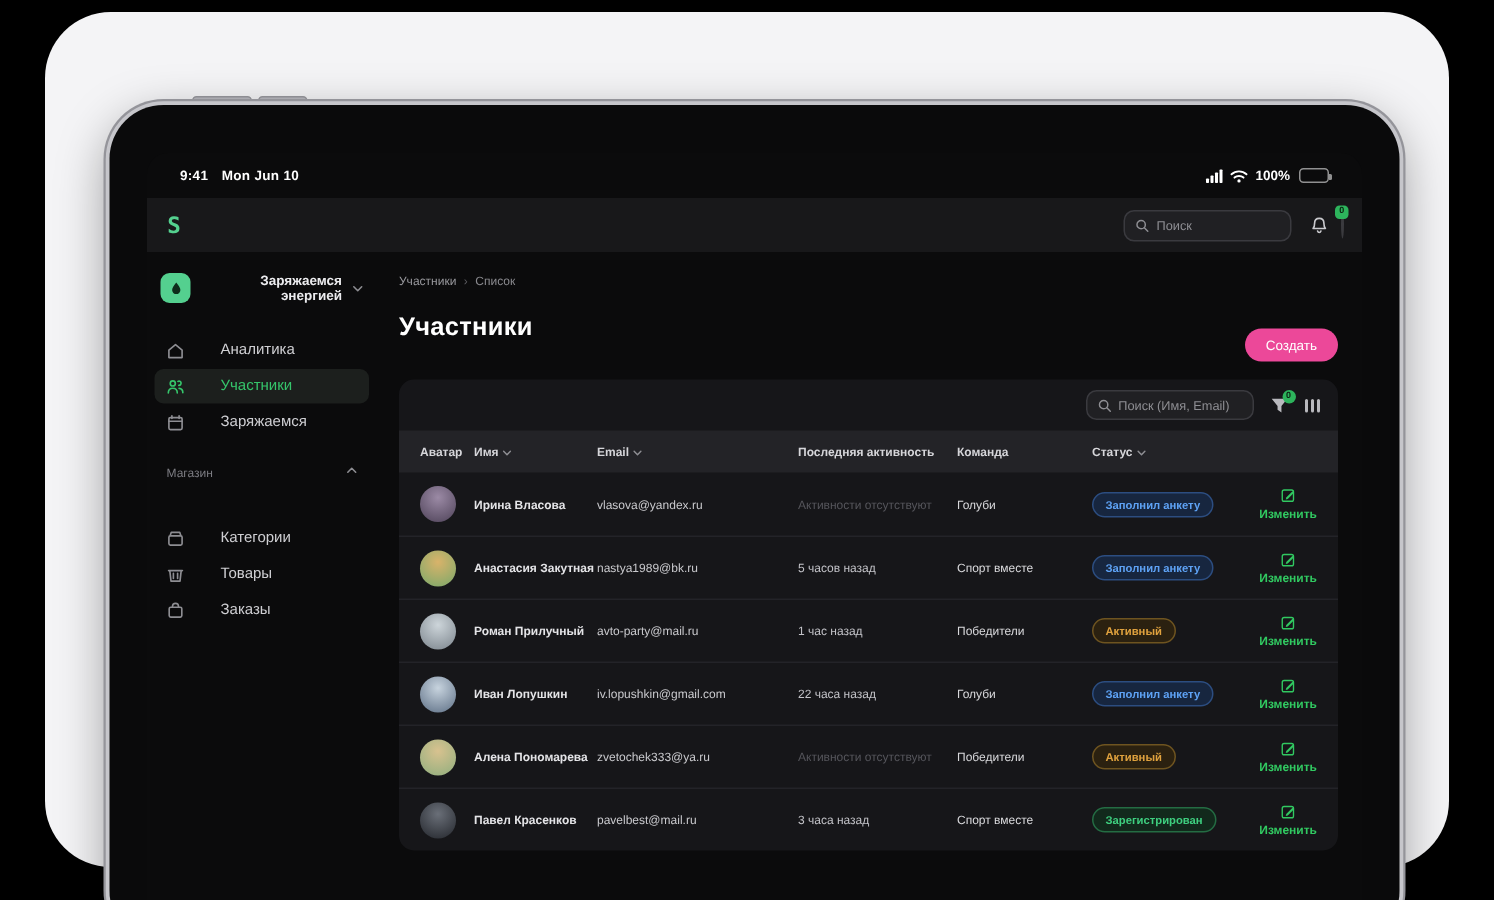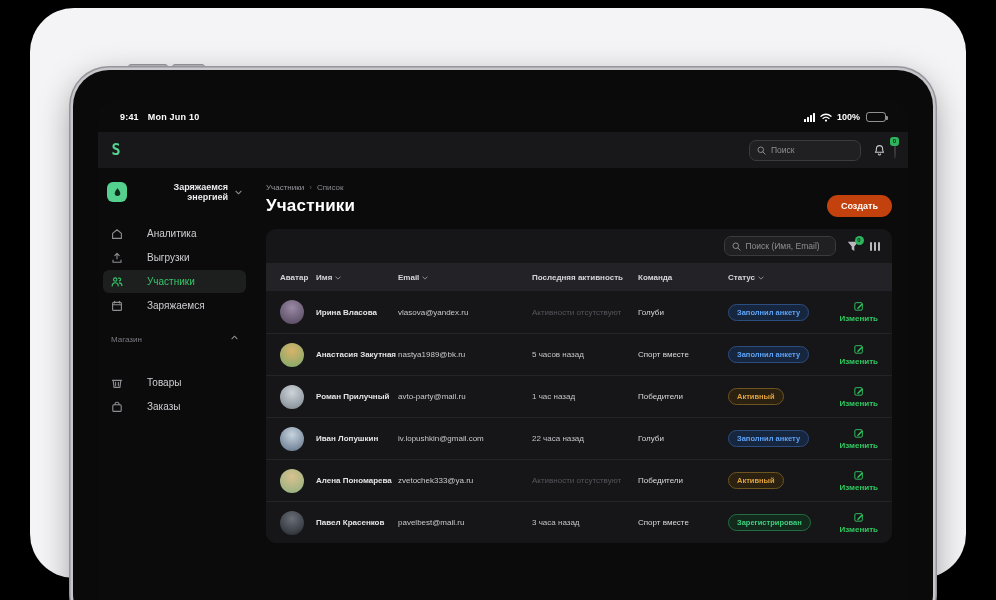--- a/index.html
+++ b/index.html
@@ -51,21 +51,21 @@
   .nav-item .icon { color:#8e8e93; }
   .nav-item.active { background:#1c1f1d; color:#35c56b; }
   .nav-item.active .icon { color:#35c56b; }
   .section-row { margin-top:18px; display:flex; align-items:flex-start; justify-content:space-between; padding:0 8px; height:20px; color:#7c7c82; font-size:8px; }
 
   .content { flex:1; padding:15px 16px 0 16px; min-width:0; }
   .breadcrumb { display:flex; align-items:center; gap:5px; font-size:8px; color:#98989d; }
   .crumb-sep { color:#5c5c61; font-size:8px; }
   .title-row { display:flex; align-items:center; justify-content:space-between; margin-top:3px; }
   .page-title { font-size:17px; font-weight:700; color:#fff; letter-spacing:.2px; }
-  .btn-create { background:#c2410c; color:#fff; font-size:9px; font-weight:700; border:none; border-radius:13px; padding:6px 14px; cursor:pointer; font-family:inherit; }
+  .btn-create { background:#ec4899; color:#fff; font-size:9px; font-weight:400; border:none; border-radius:13px; padding:6px 14px; cursor:pointer; font-family:inherit;margin-top:24px; }
 
   
   .card { margin-top:12px; background:#161619; border-radius:10px; overflow:hidden; }
   .toolbar { height:34px; display:flex; align-items:center; justify-content:flex-end; gap:11px; padding:0 12px; }
   .toolbar .searchbox { width:112px; height:20px; }
   .funnel-wrap { position:relative; display:flex; color:#b9b9be; }
   .funnel-badge { position:absolute; top:-5px; right:-5px; width:9px; height:9px; background:#2db45c; border-radius:50%; color:#0b2413; font-size:6px; font-weight:700; line-height:9px; text-align:center; }
   .cols-icon { display:flex; gap:1.5px; }
   .cols-icon i { width:2.5px; height:9px; background:#b9b9be; border-radius:1px; }
 
@@ -165,29 +165,20 @@
 
           <div class="nav">
             <div class="nav-item">
               <span class="icon">
                   <svg width="12" height="12" viewBox="0 0 12 12" fill="none">
                     <path d="M1.6 5.4 L6 1.8 L10.4 5.4 V10.4 H1.6 Z" stroke="currentColor" stroke-width="1.1" stroke-linejoin="round"></path>
                   </svg>
                 </span>
               <span>Аналитика</span>
             </div>
-            <div class="nav-item">
-              <span class="icon">
-                  <svg width="12" height="12" viewBox="0 0 12 12" fill="none">
-                    <path d="M2 7.8 V10.2 H10 V7.8" stroke="currentColor" stroke-width="1.1" stroke-linejoin="round"></path>
-                    <path d="M6 1.6 V6.8 M3.8 3.6 L6 1.4 L8.2 3.6" stroke="currentColor" stroke-width="1.1" stroke-linecap="round" stroke-linejoin="round"></path>
-                  </svg>
-                </span>
-              <span>Выгрузки</span>
-            </div>
             <div class="nav-item active">
               <span class="icon">
                   <svg width="12" height="12" viewBox="0 0 12 12" fill="none">
                     <circle cx="4.2" cy="3.6" r="1.7" stroke="currentColor" stroke-width="1.1"></circle>
                     <path d="M1.2 10 C1.2 8 2.5 6.8 4.2 6.8 C5.9 6.8 7.2 8 7.2 10" stroke="currentColor" stroke-width="1.1" stroke-linecap="round"></path>
                     <path d="M8.2 4.9 A1.4 1.4 0 1 0 7.6 2.3" stroke="currentColor" stroke-width="1.1" stroke-linecap="round"></path>
                     <path d="M8.4 6.9 C10 7 10.9 8.2 10.9 9.8" stroke="currentColor" stroke-width="1.1" stroke-linecap="round"></path>
                   </svg>
                 </span>
               <span>Участники</span>
@@ -206,20 +197,29 @@
           <div class="section-row">
             <span>Магазин</span>
             <span class="icon">
               <svg width="7" height="5" viewBox="0 0 8 5" fill="none">
                   <path d="M1 4 L4 1 L7 4" stroke="currentColor" stroke-width="1.2" stroke-linecap="round" stroke-linejoin="round"></path>
                 </svg>
             </span>
           </div>
 
           <div class="nav">
+            <div class="nav-item">
+              <span class="icon">
+                  <svg width="12" height="12" viewBox="0 0 12 12" fill="none">
+                    <rect x="1.6" y="4.2" width="8.8" height="6.2" rx="1" stroke="currentColor" stroke-width="1.1"></rect>
+                    <path d="M2.4 4.2 L3.2 1.9 H8.8 L9.6 4.2" stroke="currentColor" stroke-width="1.1" stroke-linejoin="round"></path>
+                  </svg>
+                </span>
+              <span>Категории</span>
+            </div>
             <div class="nav-item">
               <span class="icon">
                   <svg width="12" height="12" viewBox="0 0 12 12" fill="none">
                     <path d="M1.4 3.4 H10.6" stroke="currentColor" stroke-width="1.1" stroke-linecap="round"></path>
                     <path d="M2.2 3.4 L3 10.4 H9 L9.8 3.4" stroke="currentColor" stroke-width="1.1" stroke-linejoin="round"></path>
                     <path d="M4.6 5.2 V8.6 M7.4 5.2 V8.6" stroke="currentColor" stroke-width="1.1" stroke-linecap="round"></path>
                   </svg>
                 </span>
               <span>Товары</span>
             </div>

